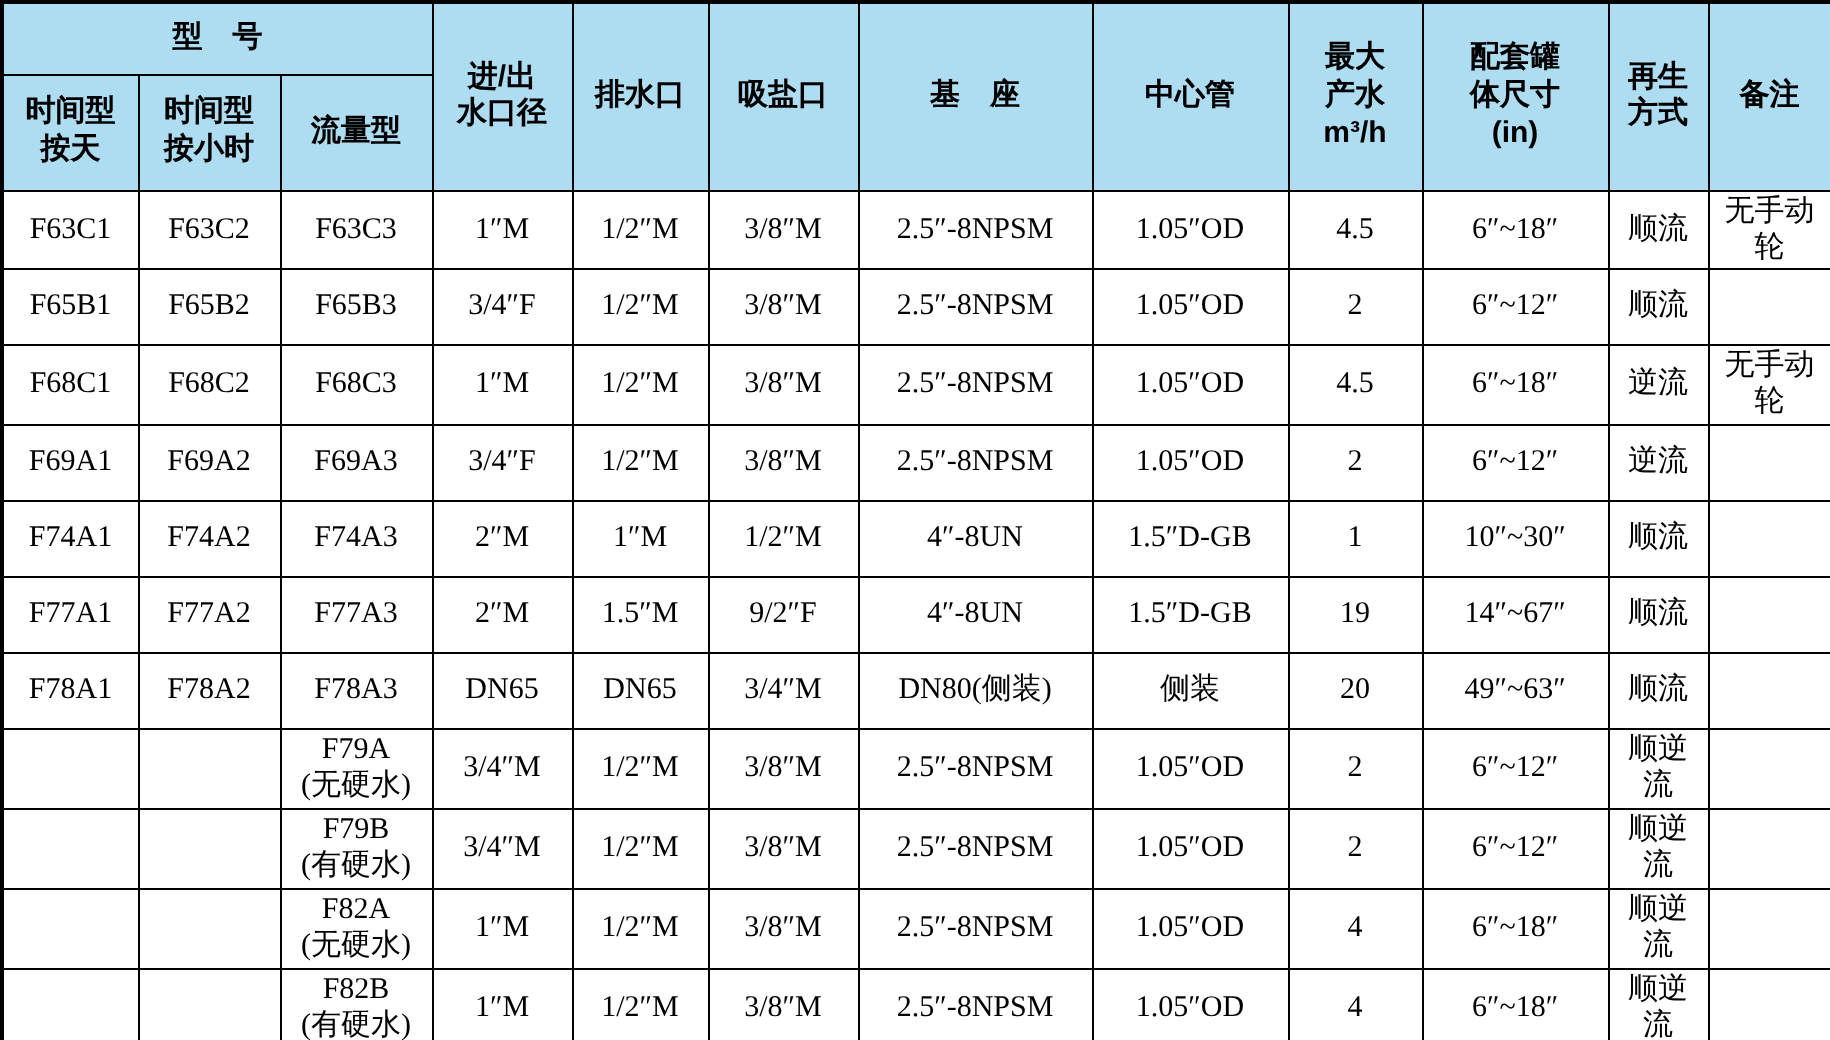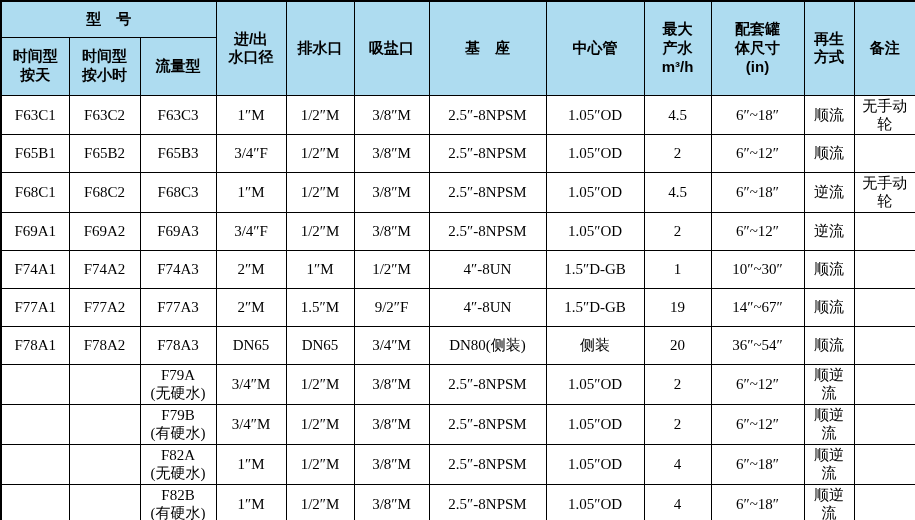--- a/index.html
+++ b/index.html
@@ -176,21 +176,21 @@
       <tr>
         <td>F78A1</td>
         <td>F78A2</td>
         <td>F78A3</td>
         <td>DN65</td>
         <td>DN65</td>
         <td>3/4″M</td>
         <td>DN80(侧装)</td>
         <td>侧装</td>
         <td>20</td>
-        <td>36″~54″</td>
+        <td>49″~63″</td>
         <td>顺流</td>
         <td></td>
       </tr>
       <tr>
         <td></td>
         <td></td>
         <td>F79A
 (无硬水)</td>
         <td>3/4″M</td>
         <td>1/2″M</td>

